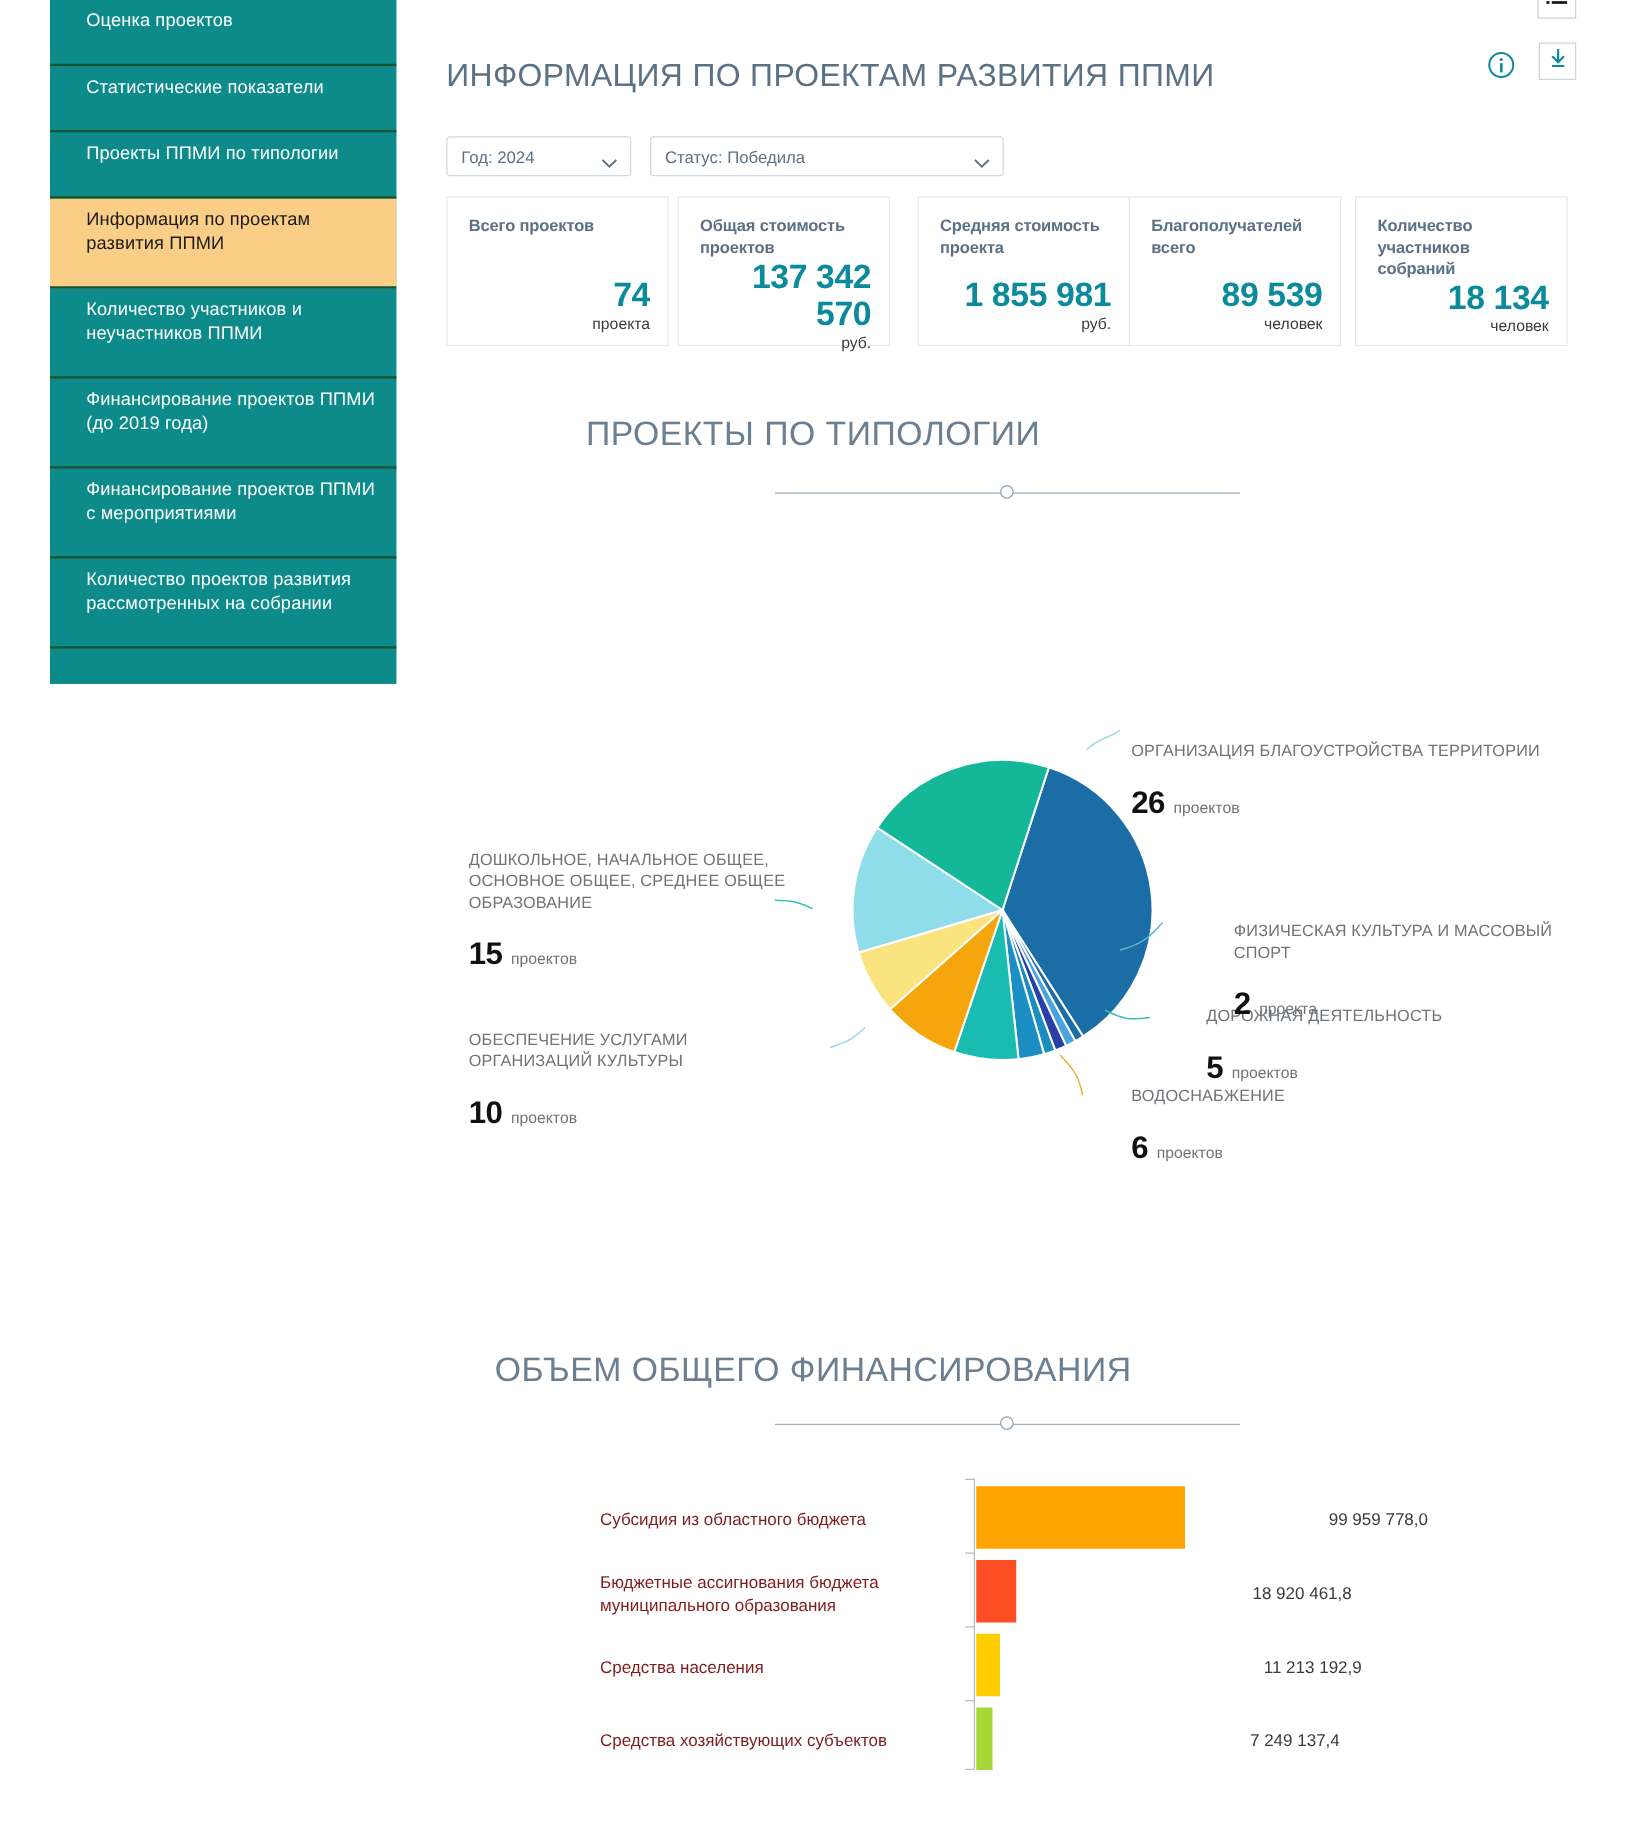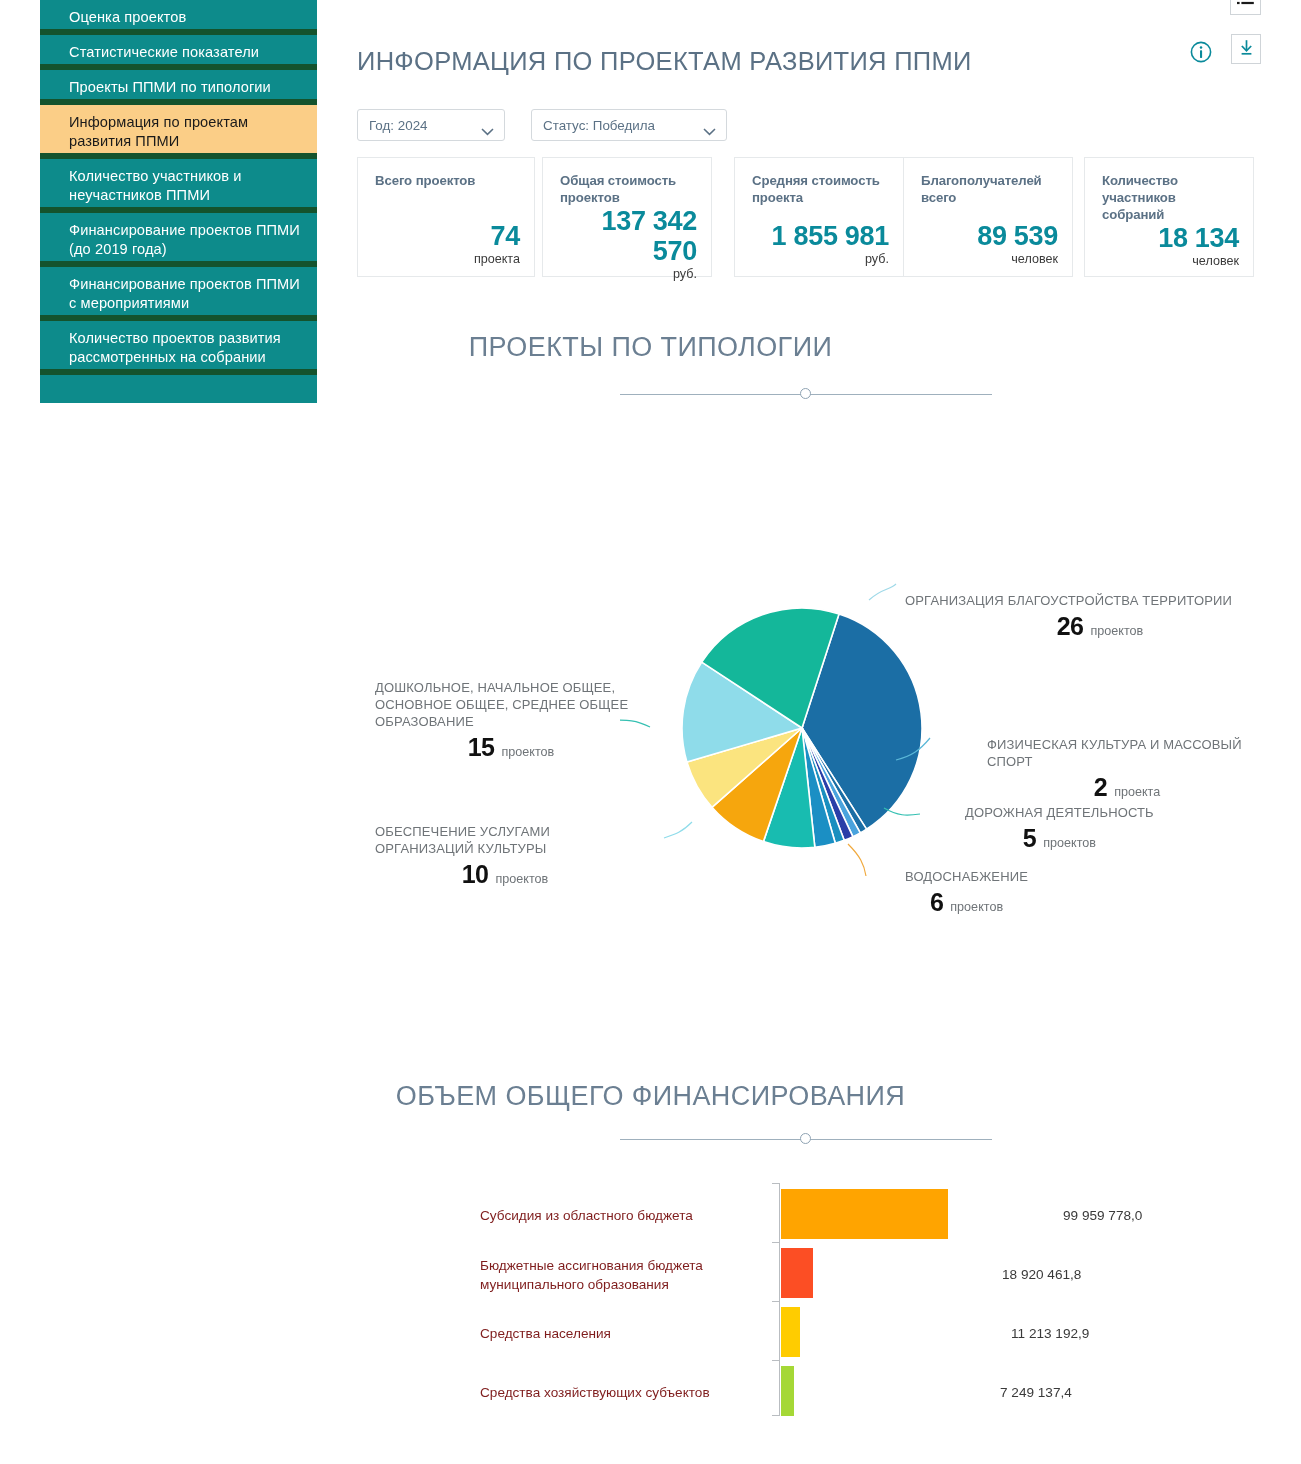--- a/index.html
+++ b/index.html
@@ -23,22 +23,22 @@
     width: 277px;
     background: #0a8a8a;
     border-top: 2px solid #ffffff;
   }
   .nav-item {
     position: relative;
     background: #0d8b8b;
     color: #ffffff;
     font-size: 14.6px;
     line-height: 19px;
-    padding: 8px 14px 2px 29px;
-    border-bottom: 6px solid #14532d;
+    padding: 8px 14px 24px 29px;
+    border-bottom: 2px solid #14532d;
     letter-spacing: 0.1px;
     cursor: pointer;
   }
   .nav-item.active {
     background: #fbce87;
     color: #1a1a1a;
   }
   .nav-item.blank {
     padding: 0; height: 28px; border-bottom: none;
   }
@@ -92,21 +92,21 @@
     color: #5b7185;
     padding-left: 11px;
     white-space: nowrap;
   }
   .filter .f-chev {
     position: absolute;
     right: 10px; top: 50%;
     margin-top: -3px;
   }
   #filter-year { left: 357px; top: 109px; width: 148px; }
-  #filter-status { left: 520px; top: 109px; width: 196px; margin-left: 11px; }
+  #filter-status { left: 520px; top: 109px; width: 283px; }
 
   
   .kpi {
     position: absolute;
     top: 157px;
     height: 120px;
     background: #ffffff;
     border: 1px solid #e6e9eb;
     padding: 14px 14px 10px 17px;
     display: flex;
@@ -168,24 +168,23 @@
     position: absolute;
   }
   .pie-label .pl-name {
     font-size: 13px;
     color: #6f7478;
     letter-spacing: 0.15px;
     line-height: 17px;
     white-space: pre-line;
   }
   .pie-label .pl-row {
-    margin-top: 3px;
+    margin-top: 19px;
     display: flex;
     align-items: baseline;
-    justify-content: center;
   }
   .pie-label .pl-num {
     font-size: 25px;
     font-weight: bold;
     color: #111111;
     letter-spacing: -0.5px;
   }
   .pie-label .pl-unit {
     font-size: 12.6px;
     color: #6f7478;

